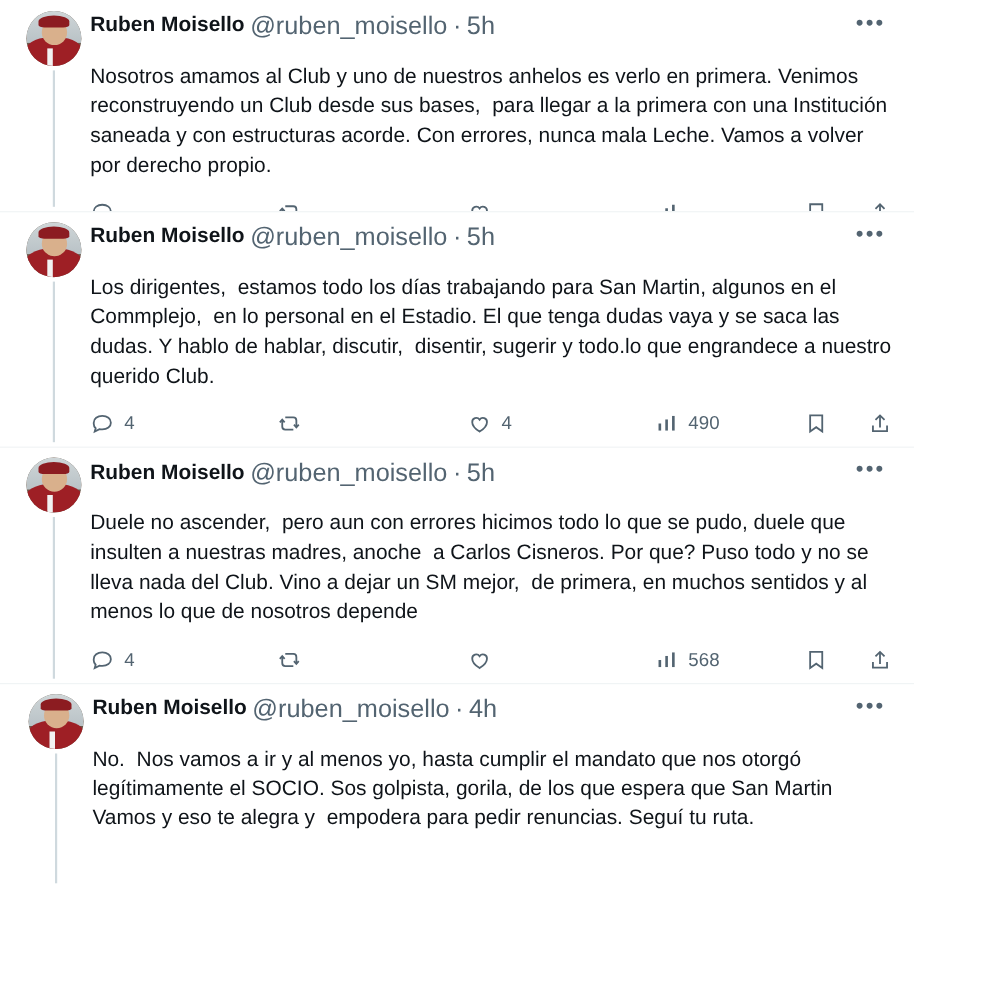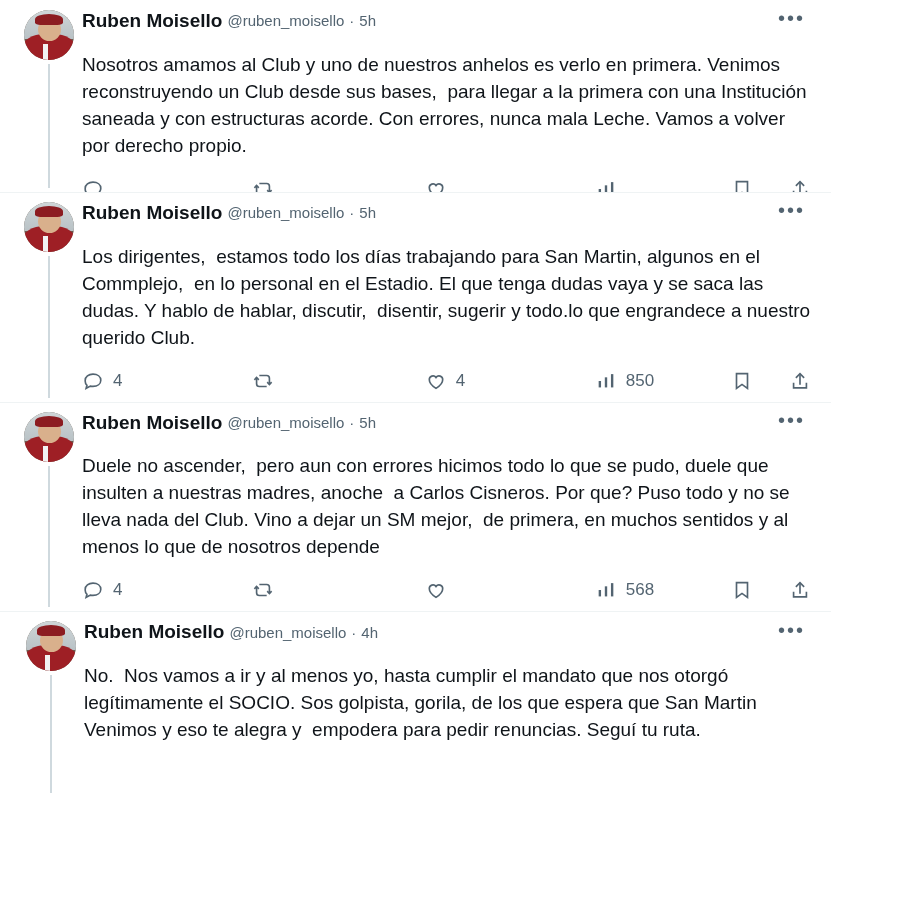--- a/index.html
+++ b/index.html
@@ -102,21 +102,21 @@
     gap: 5px;
     line-height: 1.2;
     white-space: nowrap;
   }
   .name {
     font-weight: bold;
     font-size: 19px;
     color: #0f1419;
   }
   .handle, .dot, .time {
-    font-size: 15px;
+    font-size: 23px;
     color: #536471;
   }
   .more {
     margin-left: auto;
     color: #536471;
     font-size: 20px;
     letter-spacing: 2px;
     line-height: 0.6;
     padding: 0 6px 6px 6px;
     cursor: pointer;
@@ -293,21 +293,21 @@
           <span class="cnt">4</span>
         </div>
         <div class="act a-views">
           <span class="icon">
             <svg width="22" height="22" viewBox="0 0 24 24" fill="currentColor">
                 <rect x="4" y="12" width="2.6" height="7"></rect>
                 <rect x="10.7" y="8" width="2.6" height="11"></rect>
                 <rect x="17.4" y="4.5" width="2.6" height="14.5"></rect>
               </svg>
           </span>
-          <span class="cnt">850</span>
+          <span class="cnt">490</span>
         </div>
         <div class="act a-bm">
           <span class="icon">
             <svg width="22" height="22" viewBox="0 0 24 24" fill="none" stroke="currentColor" stroke-width="1.8">
                 <path d="M6 4h12v16l-6-4.3L6 20z"></path>
               </svg>
           </span>
         </div>
         <div class="act">
           <span class="icon">
@@ -412,17 +412,17 @@
       <div class="thread-line"></div>
     </div>
     <div class="content">
       <div class="row-head">
         <span class="name">Ruben Moisello</span>
         <span class="handle">@ruben_moisello</span>
         <span class="dot">·</span>
         <span class="time">4h</span>
         <span class="more">•••</span>
       </div>
-      <div class="body-text">No.  Nos vamos a ir y al menos yo, hasta cumplir el mandato que nos otorgó legítimamente el SOCIO. Sos golpista, gorila, de los que espera que San Martin Venimos y eso te alegra y  empodera para pedir renuncias. Seguí tu ruta.</div>
+      <div class="body-text">No.  Nos vamos a ir y al menos yo, hasta cumplir el mandato que nos otorgó legítimamente el SOCIO. Sos golpista, gorila, de los que espera que San Martin Vamos y eso te alegra y  empodera para pedir renuncias. Seguí tu ruta.</div>
     </div>
   </div>
 
 </div>
 
 </body></html>

